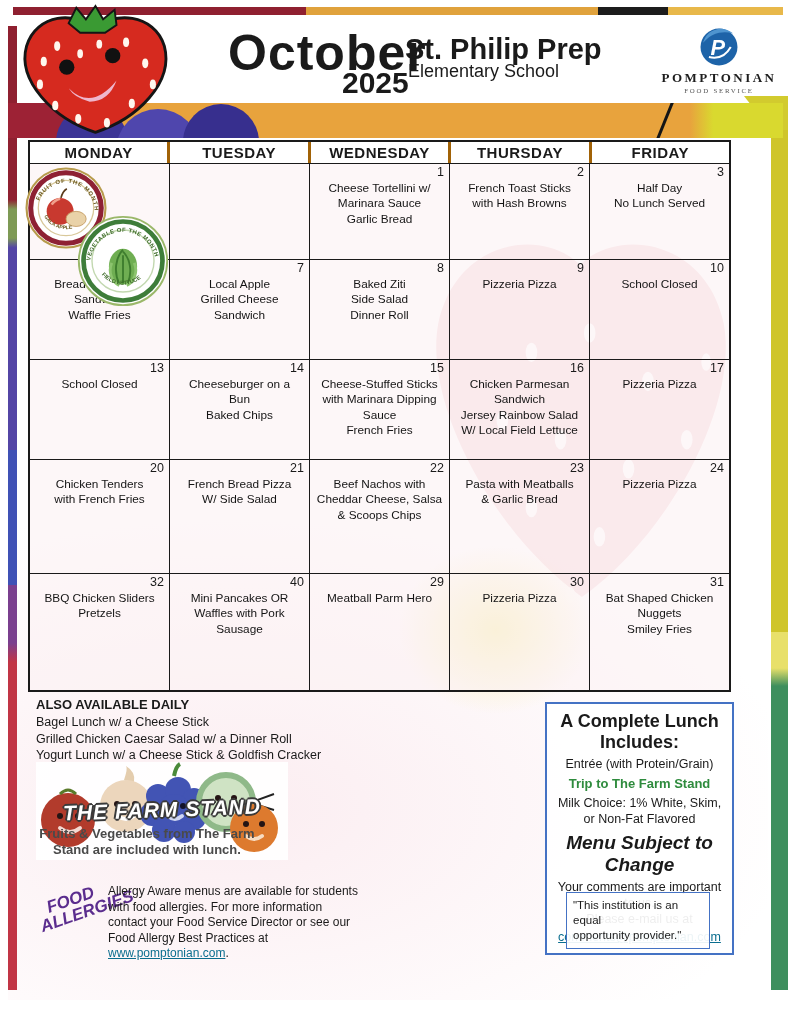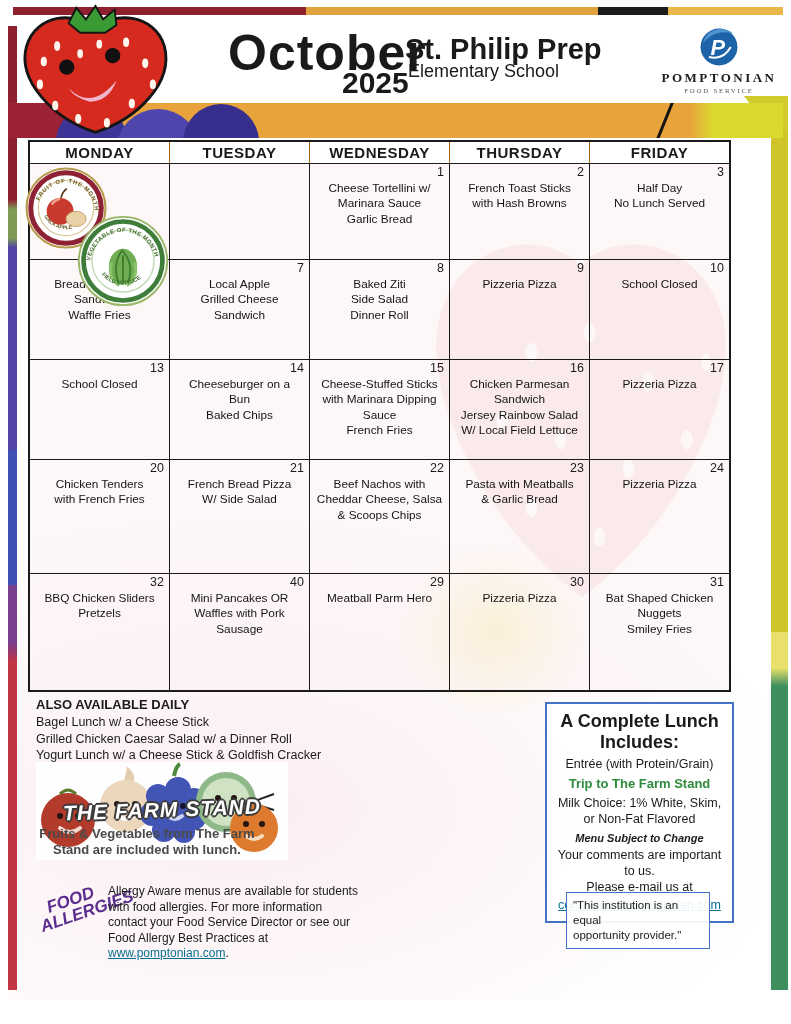--- a/index.html
+++ b/index.html
@@ -40,21 +40,21 @@
   .school-type { position:absolute; left:408px; top:61px; font-size:18px; z-index:2; }
   .brand { position:absolute; left:660px; top:26px; width:118px; text-align:center; z-index:2; }
   .brand-logo { width:42px; height:42px; display:block; margin:0 auto; }
   .brand-name { font-family:"Liberation Serif", serif; font-weight:bold; font-size:13px; letter-spacing:2.5px; margin-top:2px; color:#1d1d1d; }
   .brand-tag  { font-family:"Liberation Serif", serif; font-size:6.8px; letter-spacing:1.8px; color:#555; margin-top:1px; }
 
   
   .cal-table { position:absolute; left:28px; top:140px; width:703px; height:552px; border:2px solid #1a1a1a;
     display:flex; flex-direction:column; z-index:2; }
   .cal-head { display:flex; height:25px; border-bottom:1px solid #1a1a1a; }
-  .hcell { flex:1; border-right:1px solid #a16207; background:#fff; display:flex; align-items:center; justify-content:center;
+  .hcell { flex:1; border-right:3px solid #a16207; background:#fff; display:flex; align-items:center; justify-content:center;
     font-weight:bold; font-size:15px; letter-spacing:.5px; }
   .hcell:last-child { border-right:none; }
   .cal-row { display:flex; border-bottom:1px solid #1a1a1a; }
   .cal-row:last-child { border-bottom:none; }
   .cal-cell { flex:1; border-right:1px solid #1a1a1a; position:relative; background:rgba(252,240,243,.55); }
   .cal-cell:last-child { border-right:none; }
   .cal-daynum { position:absolute; top:1px; right:5px; font-size:12.5px; }
   .cal-menu { padding:17px 3px 0; text-align:center; font-size:11.8px; line-height:1.3; white-space:pre-line; color:#141414; }
   #month-badges { position:absolute; inset:0; z-index:5; display:none; }
   .badge { position:absolute; }
@@ -78,21 +78,21 @@
   .allergy { position:absolute; left:108px; top:884px; width:252px; font-size:12px; line-height:1.3; z-index:3; }
   .allergy a, .lunch-email { color:#0b6e8f; text-decoration:underline; cursor:pointer; }
 
   
   .lunchbox { position:absolute; left:545px; top:702px; width:189px; border:2px solid #4472c4; background:rgba(255,255,255,.88);
     padding:7px 5px 8px; text-align:center; z-index:3; }
   .lunch-title { font-weight:bold; font-size:18px; }
   .lunch-entree { font-size:12.5px; margin-top:4px; }
   .lunch-farm { font-weight:bold; font-size:13px; color:#2e8b3d; margin-top:5px; }
   .lunch-milk { font-size:12.5px; margin-top:5px; white-space:pre-line; line-height:1.25; }
-  .lunch-subject { font-weight:bold; font-style:italic; font-size:11px; margin-top:5px; }
+  .lunch-subject { font-weight:bold; font-style:italic; font-size:19px; margin-top:5px; }
   .lunch-comments { font-size:12.5px; margin-top:4px; white-space:pre-line; line-height:1.25; }
   .lunch-email { font-size:12.5px; display:inline-block; }
   .eqbox { position:absolute; left:566px; top:892px; width:144px; border:1.5px solid #4472c4; background:rgba(255,255,255,.92);
     padding:5px 6px; font-size:11.5px; line-height:1.3; white-space:pre-line; z-index:3; }
 </style>
 </head>
 <body>
 
 <div class="page">
 

